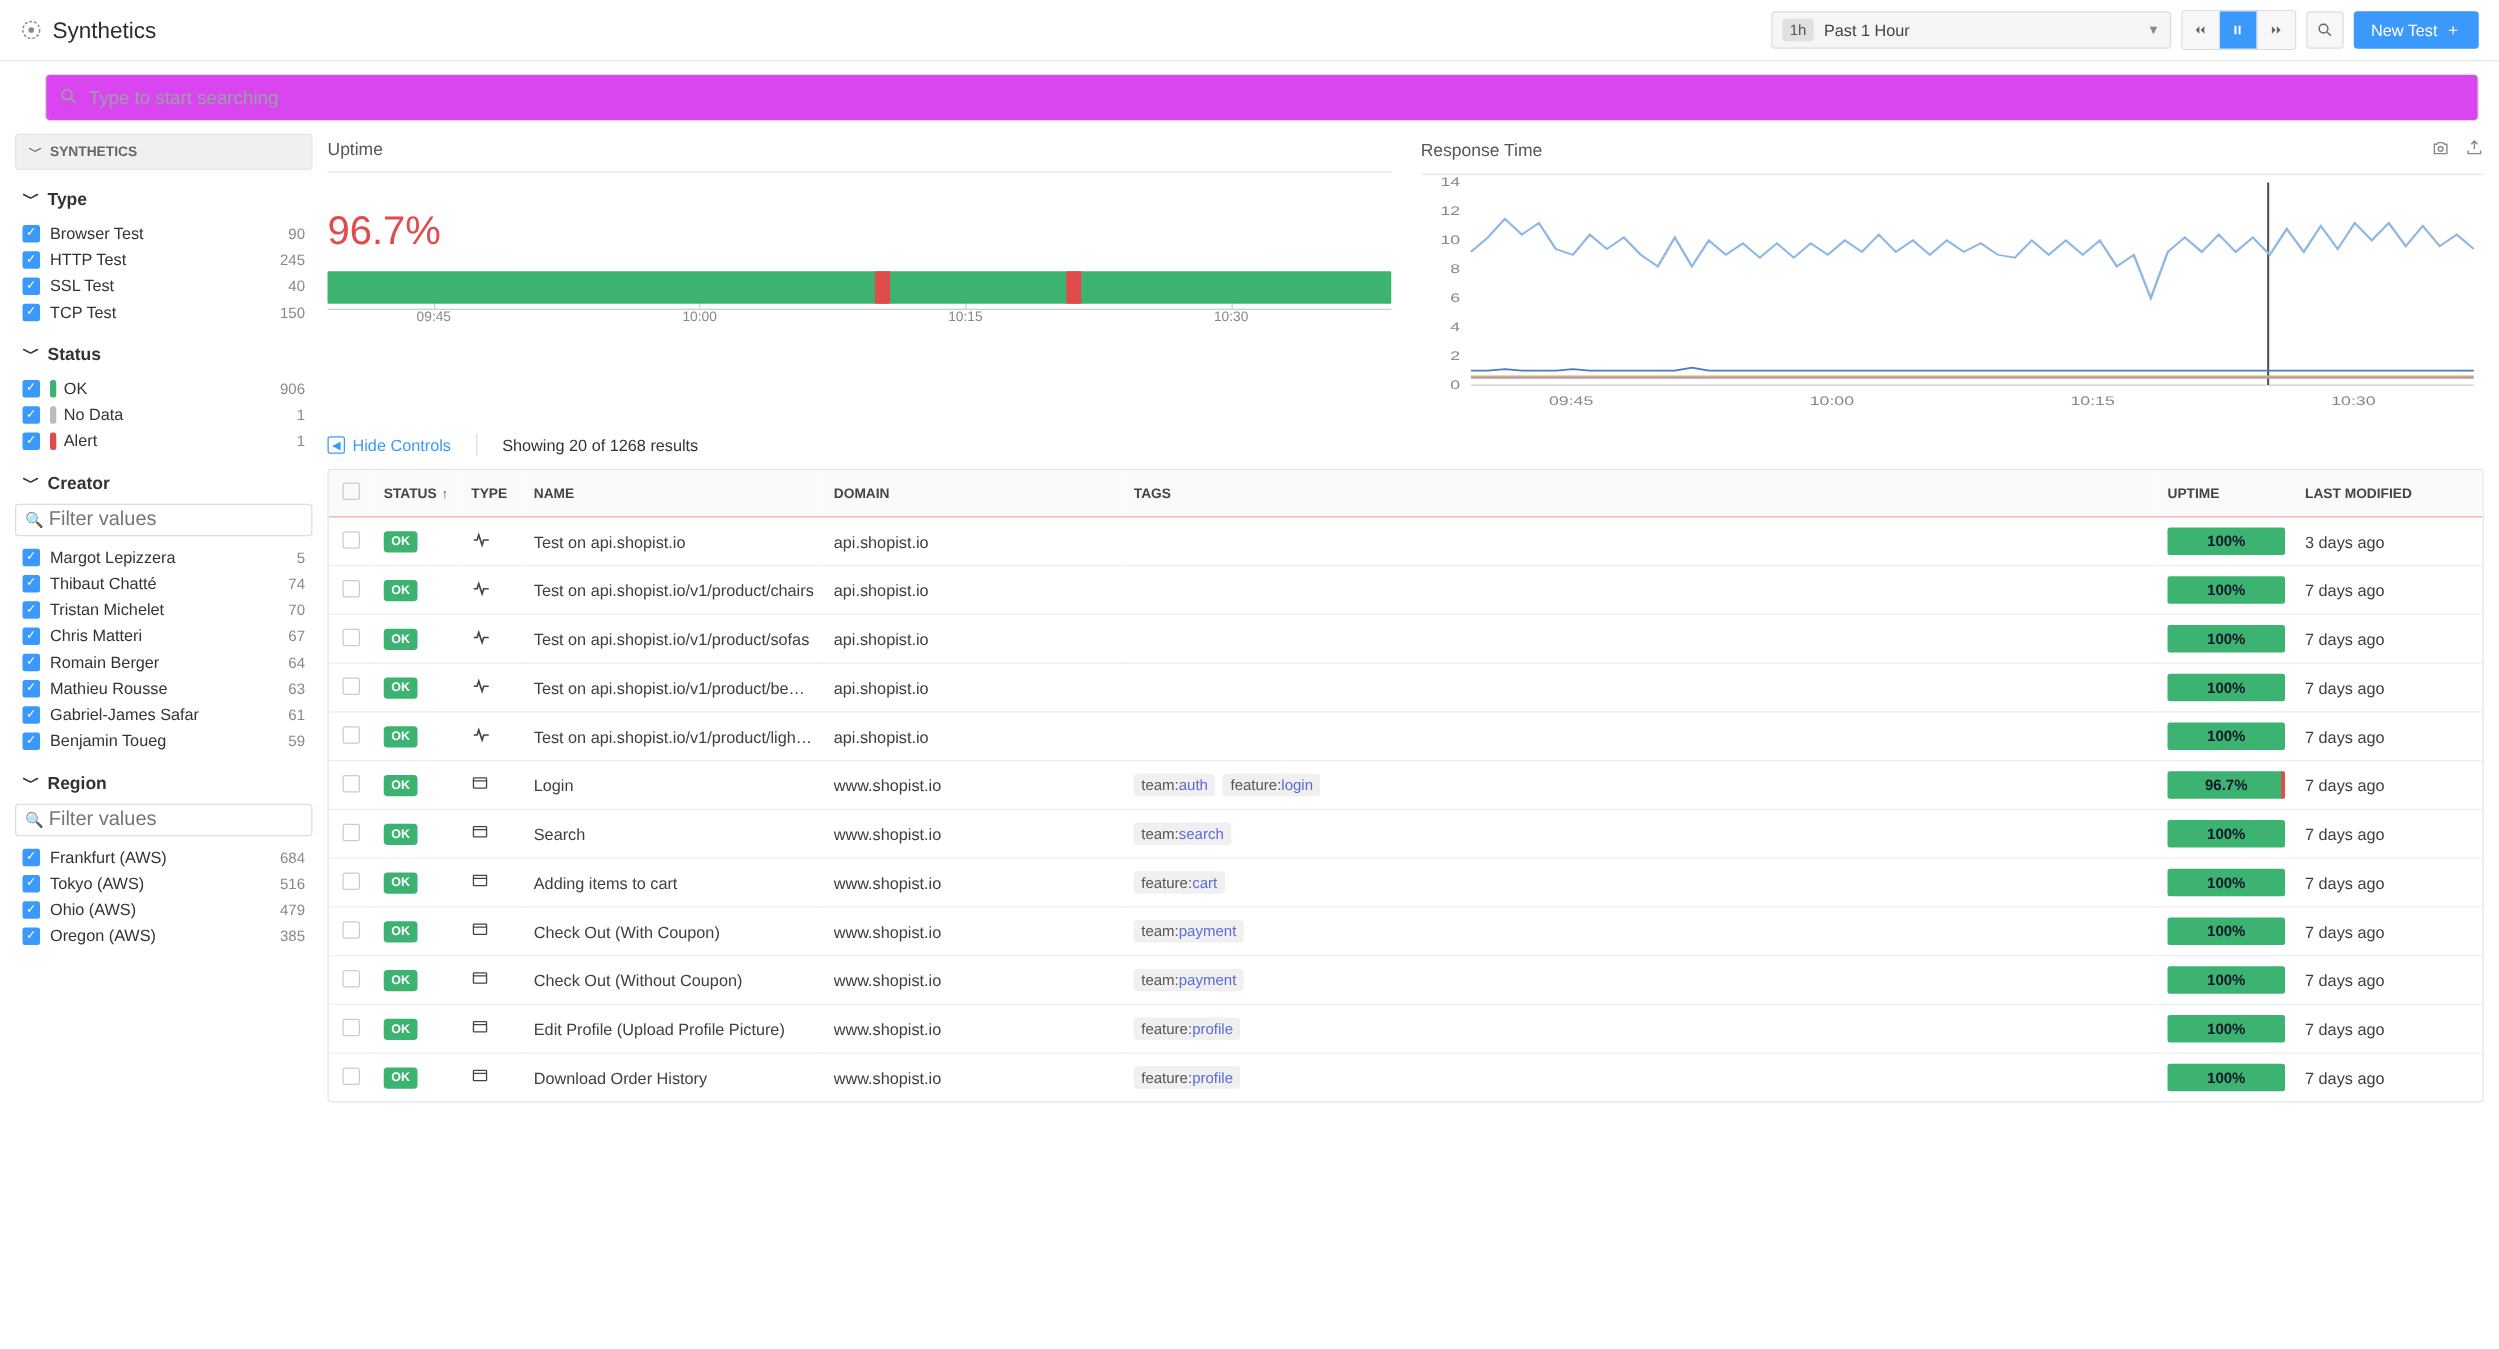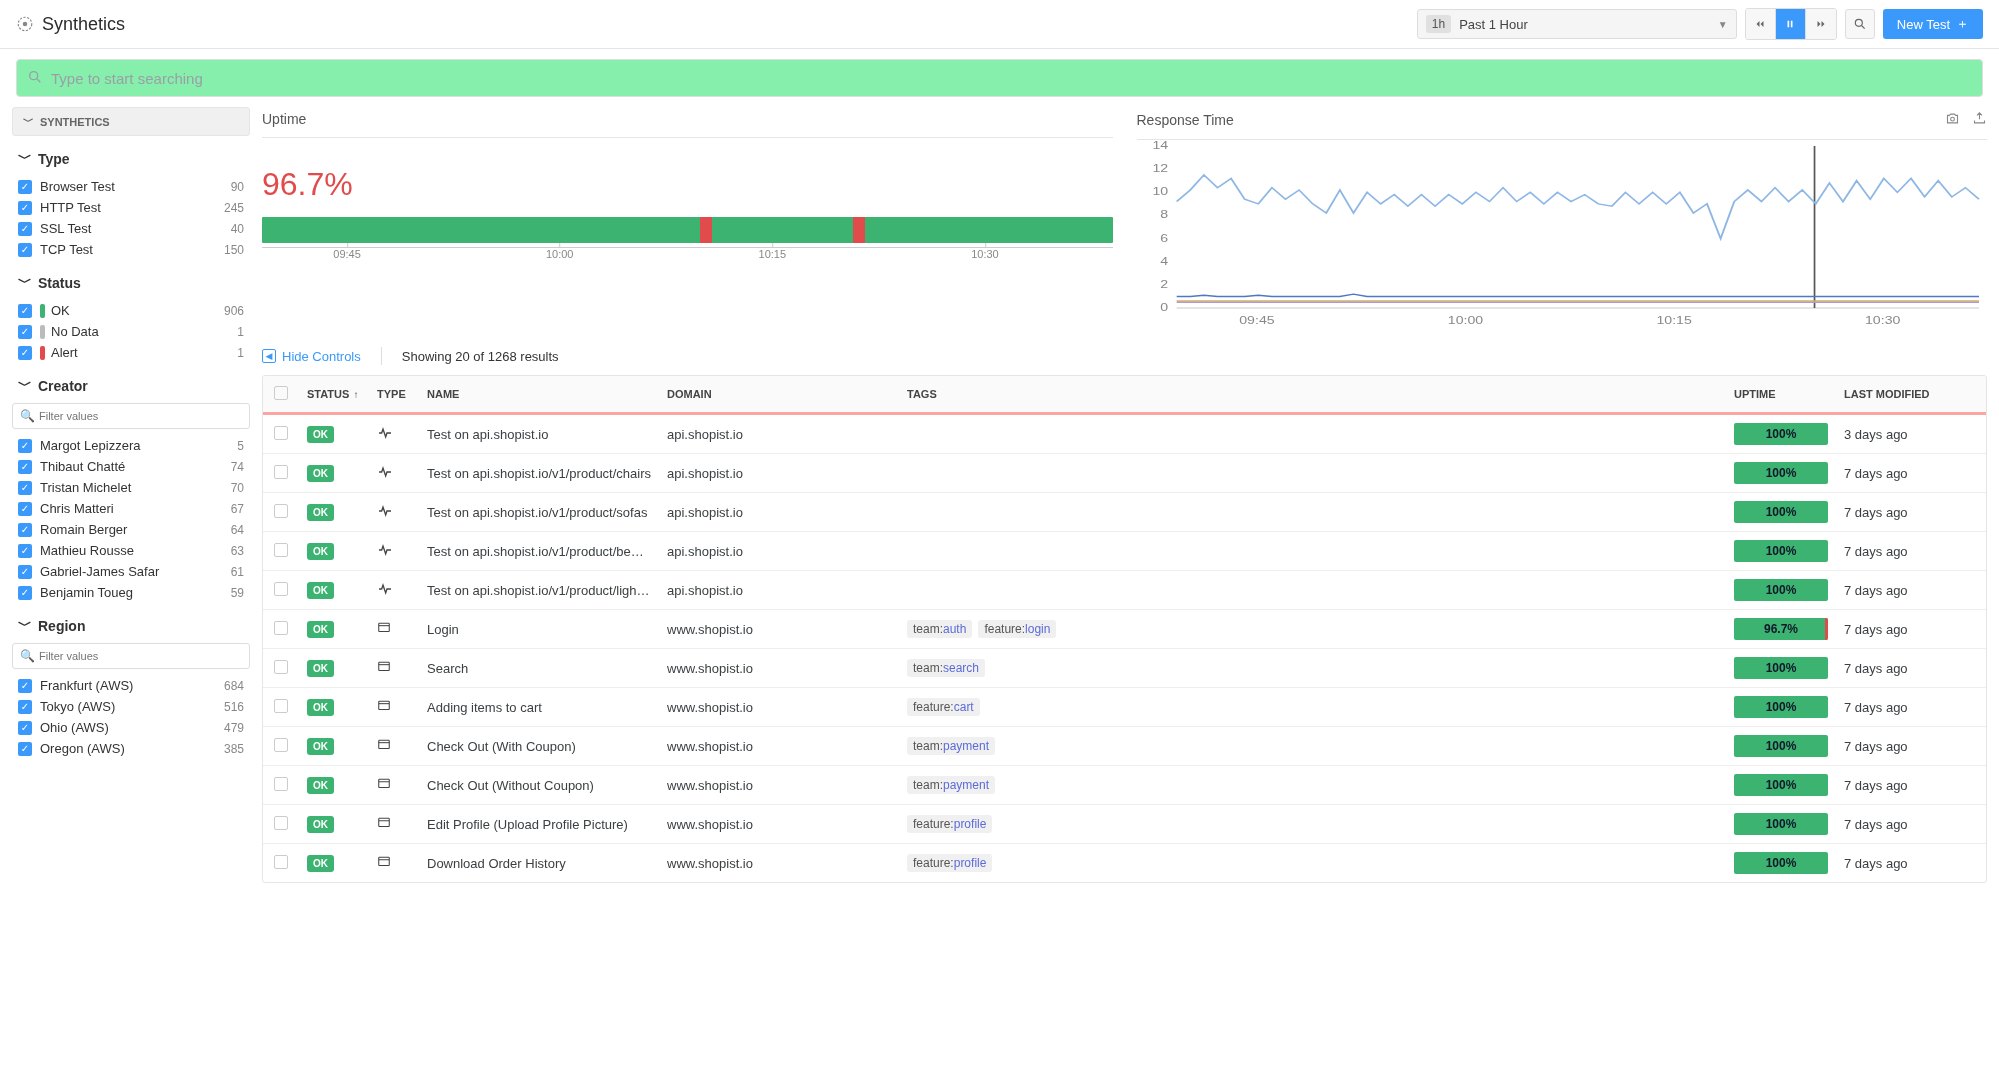--- a/index.html
+++ b/index.html
@@ -11,36 +11,36 @@
 .time-picker .range-badge { background: #e0e0e0; border-radius: 3px; padding: 2px 6px; font-size: 12px; margin-right: 8px; color: #555; }
 .time-picker .range-text { color: #444; font-size: 13px; }
 .time-picker .caret { margin-left: auto; color: #888; font-size: 10px; }
 .nav-btn-group { display: flex; margin-left: 8px; border: 1px solid #ddd; border-radius: 3px; overflow: hidden; }
 .nav-btn { width: 30px; height: 30px; background: #f7f7f7; border: none; border-right: 1px solid #ddd; cursor: pointer; display:flex; align-items:center; justify-content:center; color:#666; font-size:12px; }
 .nav-btn:last-child { border-right: none; }
 .nav-btn.active { background: #3b99fc; color: #fff; }
 .search-btn { width: 30px; height: 30px; margin-left: 8px; border: 1px solid #ddd; border-radius: 3px; background: #f7f7f7; cursor: pointer; display:flex; align-items:center; justify-content:center; color:#666;}
 .new-test-btn { margin-left: 8px; height: 30px; background: #3b99fc; color: #fff; border: none; border-radius: 3px; padding: 0 14px; font-size: 13px; font-weight: 500; cursor: pointer; display:flex; align-items:center; gap:6px;}
 .searchbar-row { padding: 10px 16px; }
-.searchbar { display: flex; align-items: center; border: 1px solid #ddd; border-radius: 4px; height: 38px; padding: 0 10px; background: #86efac; }
+.searchbar { display: flex; align-items: center; border: 1px solid #ddd; border-radius: 4px; height: 38px; padding: 0 10px; background: #d946ef; margin-left: 20px; }
 .searchbar input { border: none; outline: none; flex: 1; font-size: 15px; color: #333; margin-left: 8px; background:transparent; }
 .searchbar input::placeholder { color: #9aa0a6; }
 .layout { display: flex; padding: 0 12px 16px; }
 .sidebar { width: 238px; flex-shrink: 0; margin-right: 12px; }
 .facet-header { background: #f0f0f0; border: 1px solid #e5e5e5; border-radius: 3px; padding: 6px 10px; font-size: 11px; font-weight: 600; color: #666; display:flex; align-items:center; gap:6px;}
 .facet-group { margin-top: 10px; }
 .facet-title { font-size: 14px; font-weight: 600; color: #333; padding: 4px 6px; display:flex; align-items:center; gap:6px; cursor:pointer;}
 .facet-items { margin-top: 4px; }
 .facet-item { display: flex; align-items: center; padding: 3px 6px; font-size: 13px; color: #333; cursor:pointer; }
 .facet-checkbox { width: 14px; height: 14px; background: #3b99fc; border-radius: 2px; margin-right: 8px; display:flex; align-items:center; justify-content:center; flex-shrink:0;}
 .facet-checkbox::after { content: "✓"; color: #fff; font-size: 10px; line-height: 1; }
 .facet-label { flex: 1; }
 .facet-count { color: #888; font-size: 12px; }
 .facet-filter { margin: 4px 0 6px; }
-.facet-filter input { width: 100%; border: 1px solid #ddd; border-radius: 3px; height: 26px; padding: 0 8px 0 26px; font-size: 11px; background:#fff; }
+.facet-filter input { width: 100%; border: 1px solid #ddd; border-radius: 3px; height: 26px; padding: 0 8px 0 26px; font-size: 16px; background:#fff; }
 .facet-filter { position: relative; }
 .facet-filter .mag { position: absolute; left: 8px; top: 6px; color:#aaa; font-size:12px;}
 .status-ind { width: 5px; height: 14px; border-radius: 2px; margin-right: 6px; display:inline-block;}
 .status-ok { background: #3cb371; }
 .status-nodata { background: #bbb; }
 .status-alert { background: #e24b4b; }
 .main { flex: 1; min-width: 0; }
 .panels { display: flex; gap: 24px; }
 .panel { flex: 1; min-width:0; }
 .panel-title { font-size: 14px; color: #555; padding: 4px 0 10px; border-bottom: 1px solid #e5e5e5; display:flex; align-items:center;}
@@ -52,21 +52,21 @@
 .uptime-axis { border-top: 1px solid #ccc; margin-top: 4px; position: relative; height: 18px; }
 .uptime-axis .tick { position:absolute; top:0; font-size:11px; color:#888; transform: translateX(-50%);}
 .uptime-axis .tick::before { content:""; position:absolute; left:50%; top:-5px; width:1px; height:4px; background:#ccc;}
 .controls-row { display: flex; align-items: center; padding: 14px 0 10px; gap: 20px; font-size:13px;}
 .hide-controls { color: #3b99fc; cursor: pointer; display:flex; align-items:center; gap:6px;}
 .hide-controls .coll-icon { width:14px; height:14px; border:1px solid #3b99fc; border-radius:2px; display:flex; align-items:center; justify-content:center; font-size:9px; color:#3b99fc;}
 .results-count { font-weight:400; color:#333;}
 .divider-v { width:1px; height:18px; background:#ddd; }
 .table-wrap { border:1px solid #e5e5e5; border-radius:3px; overflow:hidden;}
 table { width: 100%; border-collapse: collapse; font-size: 13px; }
-thead th { text-align: left; font-size: 11px; font-weight: 700; color: #444; padding: 10px 8px; border-bottom: 3px solid #fca5a5; background:#fafafa; white-space:nowrap;}
+thead th { text-align: left; font-size: 11px; font-weight: 700; color: #444; padding: 10px 8px; border-bottom: 1px solid #fca5a5; background:#fafafa; white-space:nowrap;}
 tbody td { padding: 8px 8px; border-bottom: 1px solid #eee; vertical-align: middle; white-space:nowrap;}
 tbody tr:last-child td { border-bottom:none;}
 .col-check { width: 36px; text-align:center;}
 .col-status { width: 70px; }
 .col-type { width: 50px; }
 .col-name { width: 240px; overflow:hidden; text-overflow:ellipsis; max-width:240px;}
 .col-domain { width: 240px; }
 .col-tags { }
 .col-uptime { width: 110px; }
 .col-modified { width: 150px; }

